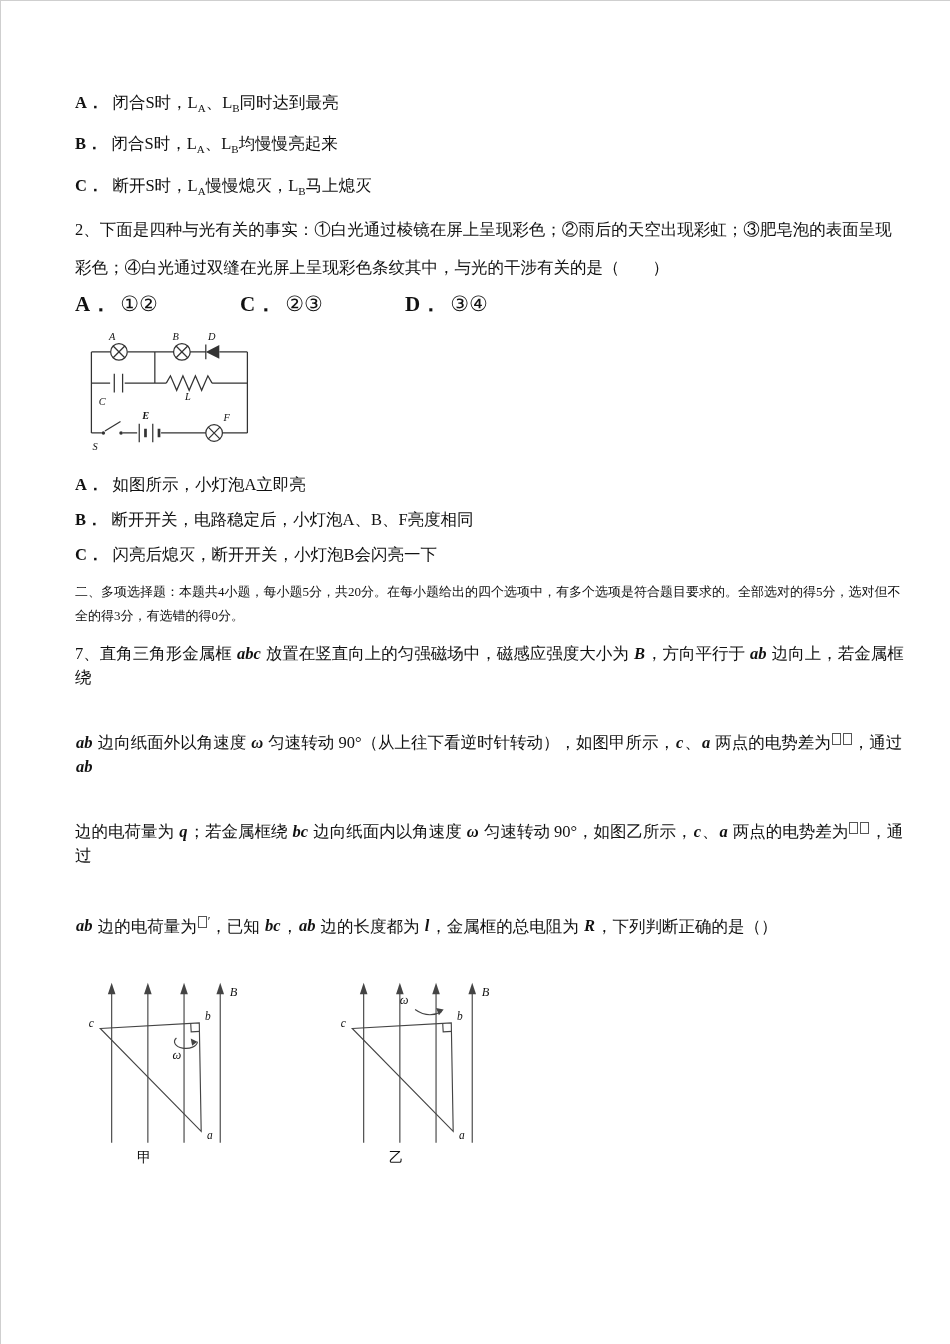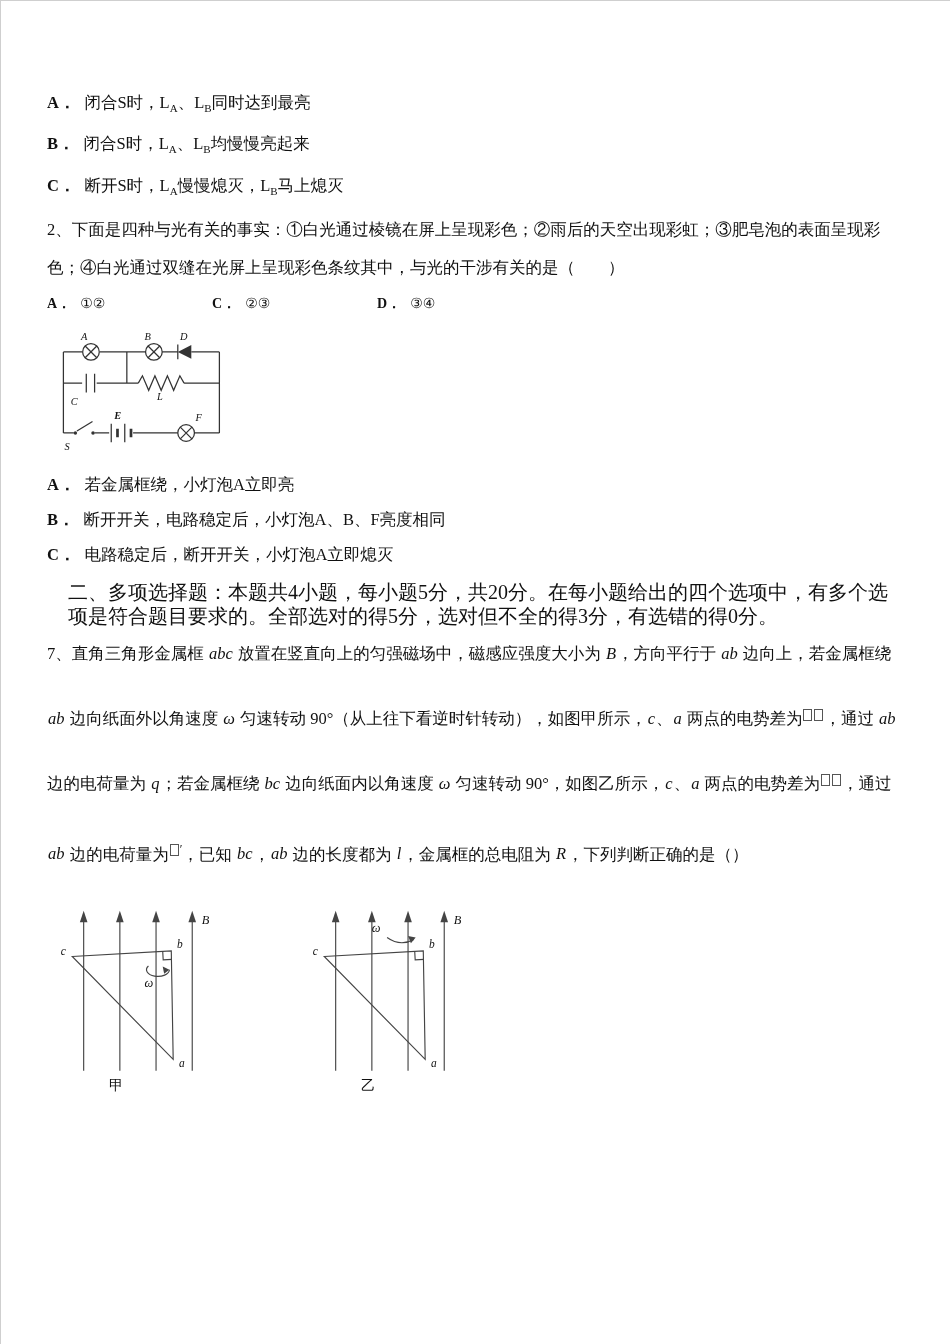--- a/index.html
+++ b/index.html
@@ -4,37 +4,37 @@
 <style>
   * { margin:0; padding:0; box-sizing:border-box; }
   html,body { background:#ffffff; }
   body {
     width:950px; height:1344px; overflow:hidden;
     font-family:"Liberation Serif","DejaVu Serif",serif;
     color:#111;
   }
   .page {
     width:950px; height:1344px;
-    padding:84px 44px 30px 46px;
+    padding:84px 44px 30px 74px;
     border-top:1px solid #cfcfcf;
     border-left:1px solid #cfcfcf;
     background:#fff;
   }
   .opt { font-size:16.5px; line-height:35px; }
   .opt-label { font-weight:700; margin-right:9px; }
   .stem { font-size:16.5px; line-height:38px; margin-top:2px; }
-  .q5-opts { display:flex; font-size:14px; line-height:34px; }
+  .q5-opts { display:flex; font-size:21px; line-height:34px; }
   .q5-opt { width:165px; }
   .q5-opt:last-child { width:auto; }
   sub { font-size:11px; }
   .circuit-wrap { margin:8px 0 6px 6px; height:132px; }
-  .section-head { font-size:20px; line-height:24px; margin-top:8px;margin-left:21px; }
+  .section-head { font-size:13px; line-height:24px; margin-top:8px; }
   .q7-stem { margin-top:14px; }
   .q7-line { font-size:16.5px; line-height:24px; margin-bottom:41px; }
-  .q7-line i, .opt i { font-style:italic; margin:0 1px; }
+  .q7-line i, .opt i { font-style:italic; margin:0 1px;font-weight:bold; }
   .tofu { display:inline-block; width:9px; height:12px; border:1px solid #555; margin:0 1px; vertical-align:3px; }
   .q7-line sup { font-size:12px; }
   .diagrams { display:flex; gap:52px; margin:4px 0 0 10px; }
   svg text { font-family:"Liberation Serif","DejaVu Serif",serif; }
 </style>
 </head>
 <body>
 
 <div class="page">
 
@@ -103,23 +103,23 @@
         <text x="17" y="73">C</text>
         <text x="100" y="68">L</text>
         <text x="59" y="87" font-weight="bold">E</text>
         <text x="11" y="116">S</text>
         <text x="137" y="88">F</text>
       </g>
     </svg>
   </div>
 
   <section>
-    <p class="opt"><b class="opt-label">A．</b><span>若金属框绕，小灯泡A立即亮</span></p>
+    <p class="opt"><b class="opt-label">A．</b><span>如图所示，小灯泡A立即亮</span></p>
     <p class="opt"><b class="opt-label">B．</b><span>断开开关，电路稳定后，小灯泡A、B、F亮度相同</span></p>
-    <p class="opt"><b class="opt-label">C．</b><span>电路稳定后，断开开关，小灯泡A立即熄灭</span></p>
+    <p class="opt"><b class="opt-label">C．</b><span>闪亮后熄灭，断开开关，小灯泡B会闪亮一下</span></p>
   </section>
 
   <p class="section-head">二、多项选择题：本题共4小题，每小题5分，共20分。在每小题给出的四个选项中，有多个选项是符合题目要求的。全部选对的得5分，选对但不全的得3分，有选错的得0分。</p>
 
   <div class="q7-stem">
     <p class="q7-line">7、直角三角形金属框 <i>abc</i> 放置在竖直向上的匀强磁场中，磁感应强度大小为 <i>B</i>，方向平行于 <i>ab</i> 边向上，若金属框绕</p>
     <p class="q7-line"><i>ab</i> 边向纸面外以角速度 <i>ω</i> 匀速转动 90°（从上往下看逆时针转动），如图甲所示，<i>c</i>、<i>a</i> 两点的电势差为<span class="tofu"></span><span class="tofu"></span>，通过 <i>ab</i></p>
     <p class="q7-line">边的电荷量为 <i>q</i>；若金属框绕 <i>bc</i> 边向纸面内以角速度 <i>ω</i> 匀速转动 90°，如图乙所示，<i>c</i>、<i>a</i> 两点的电势差为<span class="tofu"></span><span class="tofu"></span>，通过</p>
     <p class="q7-line"><i>ab</i> 边的电荷量为<span class="tofu"></span><sup>′</sup>，已知 <i>bc</i>，<i>ab</i> 边的长度都为 <i>l</i>，金属框的总电阻为 <i>R</i>，下列判断正确的是（）</p>
   </div>

